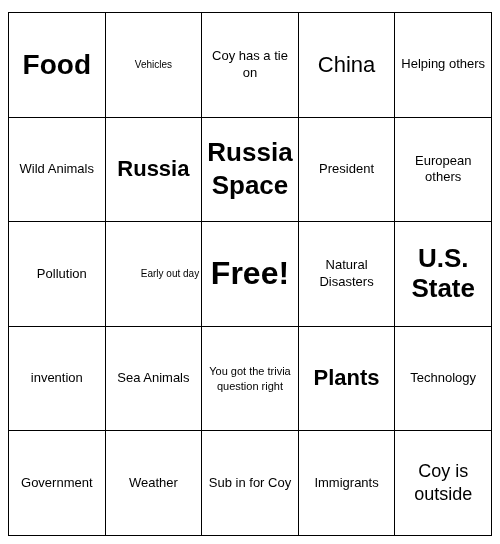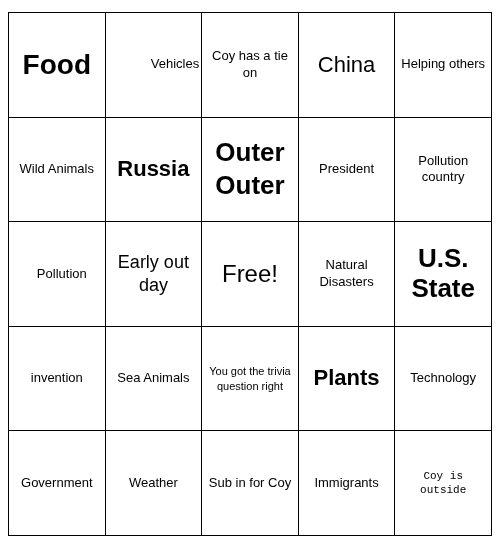--- a/index.html
+++ b/index.html
@@ -52,47 +52,47 @@
   <span></span>
   <span></span>
   <span></span>
   <span></span>
 </div>
 
 <table class="bingo-grid">
   <tbody id="grid-body">
       <tr>
         <td style="font-size: 28px; font-weight: bold;">Food</td>
-        <td style="font-size: 13px; text-align: right;">Vehicles</td>
+        <td style="font-size: 10px;">Vehicles</td>
         <td style="font-size: 13px;">Coy has a tie on</td>
         <td style="font-size: 22px; font-weight: normal;">China</td>
         <td style="font-size: 13px; text-align: center;">Helping others</td>
       </tr>
       <tr>
         <td style="font-size: 13px;">Wild Animals</td>
         <td style="font-size: 22px; font-weight: bold;">Russia</td>
-        <td style="font-size: 26px; font-weight: bold;">Outer Outer</td>
+        <td style="font-size: 26px; font-weight: bold;">Russia Space</td>
         <td style="font-size: 13px;">President</td>
-        <td style="font-size: 13px;">Pollution country</td>
+        <td style="font-size: 13px;">European others</td>
       </tr>
       <tr>
         <td style="font-size: 13px; padding-left: 12px;">Pollution</td>
-        <td style="font-size: 18px;">Early out day</td>
-        <td style="font-size: 24px; font-weight: normal;">Free!</td>
+        <td style="font-size: 10px; text-align: right;">Early out day</td>
+        <td style="font-size: 32px; font-weight: bold;">Free!</td>
         <td style="font-size: 13px;">Natural Disasters</td>
         <td style="font-size: 26px; font-weight: bold; line-height: 1.15;">U.S. State</td>
       </tr>
       <tr>
         <td style="font-size: 13px;">invention</td>
         <td style="font-size: 13px;">Sea Animals</td>
         <td style="font-size: 11px; margin-top: 20px;">You got the trivia question right</td>
         <td style="font-size: 22px; font-weight: bold;">Plants</td>
         <td style="font-size: 13px;">Technology</td>
       </tr>
       <tr>
         <td style="font-size: 13px;">Government</td>
         <td style="font-size: 13px;">Weather</td>
         <td style="font-size: 13px;">Sub in for Coy</td>
         <td style="font-size: 13px;">Immigrants</td>
-        <td style="font-size: 11px; font-family: Liberation Mono, monospace;">Coy is outside</td>
+        <td style="font-size: 18px;">Coy is outside</td>
       </tr>
     </tbody>
 </table>
 
 </body></html>

